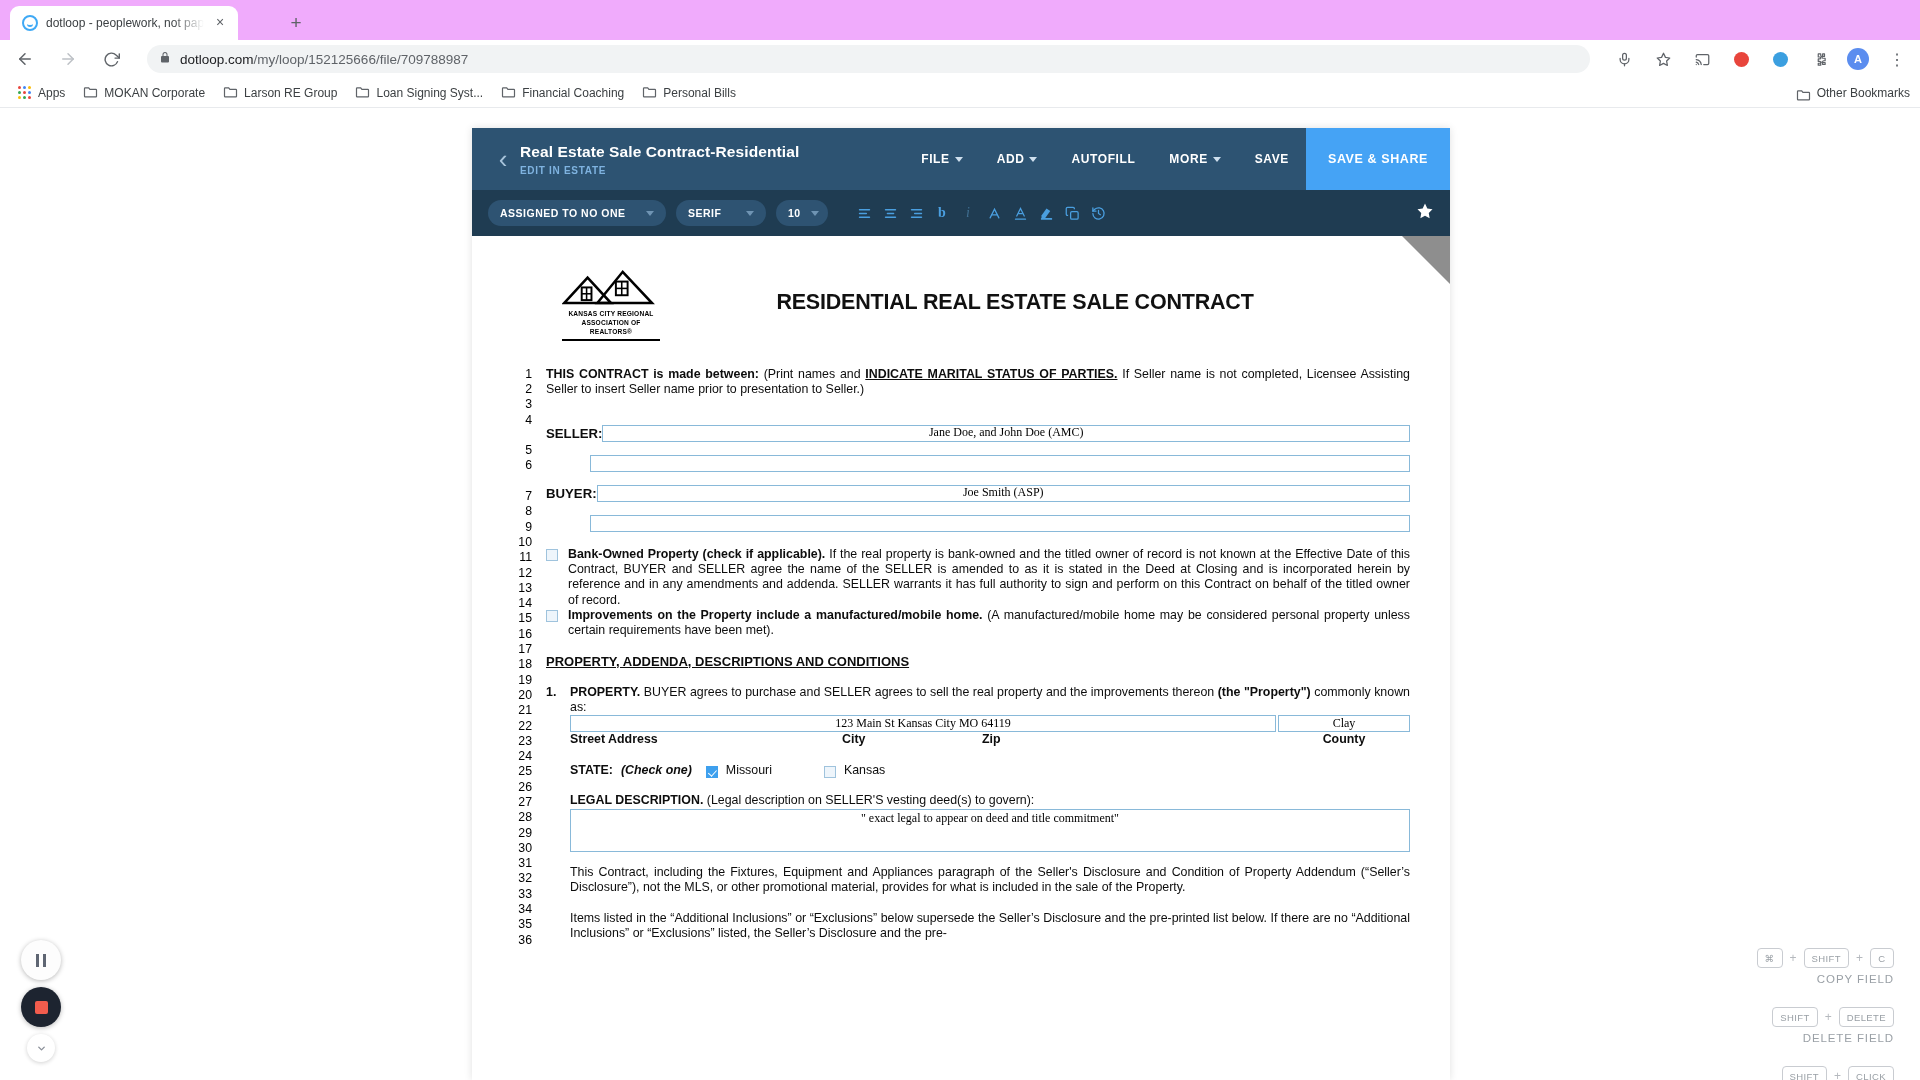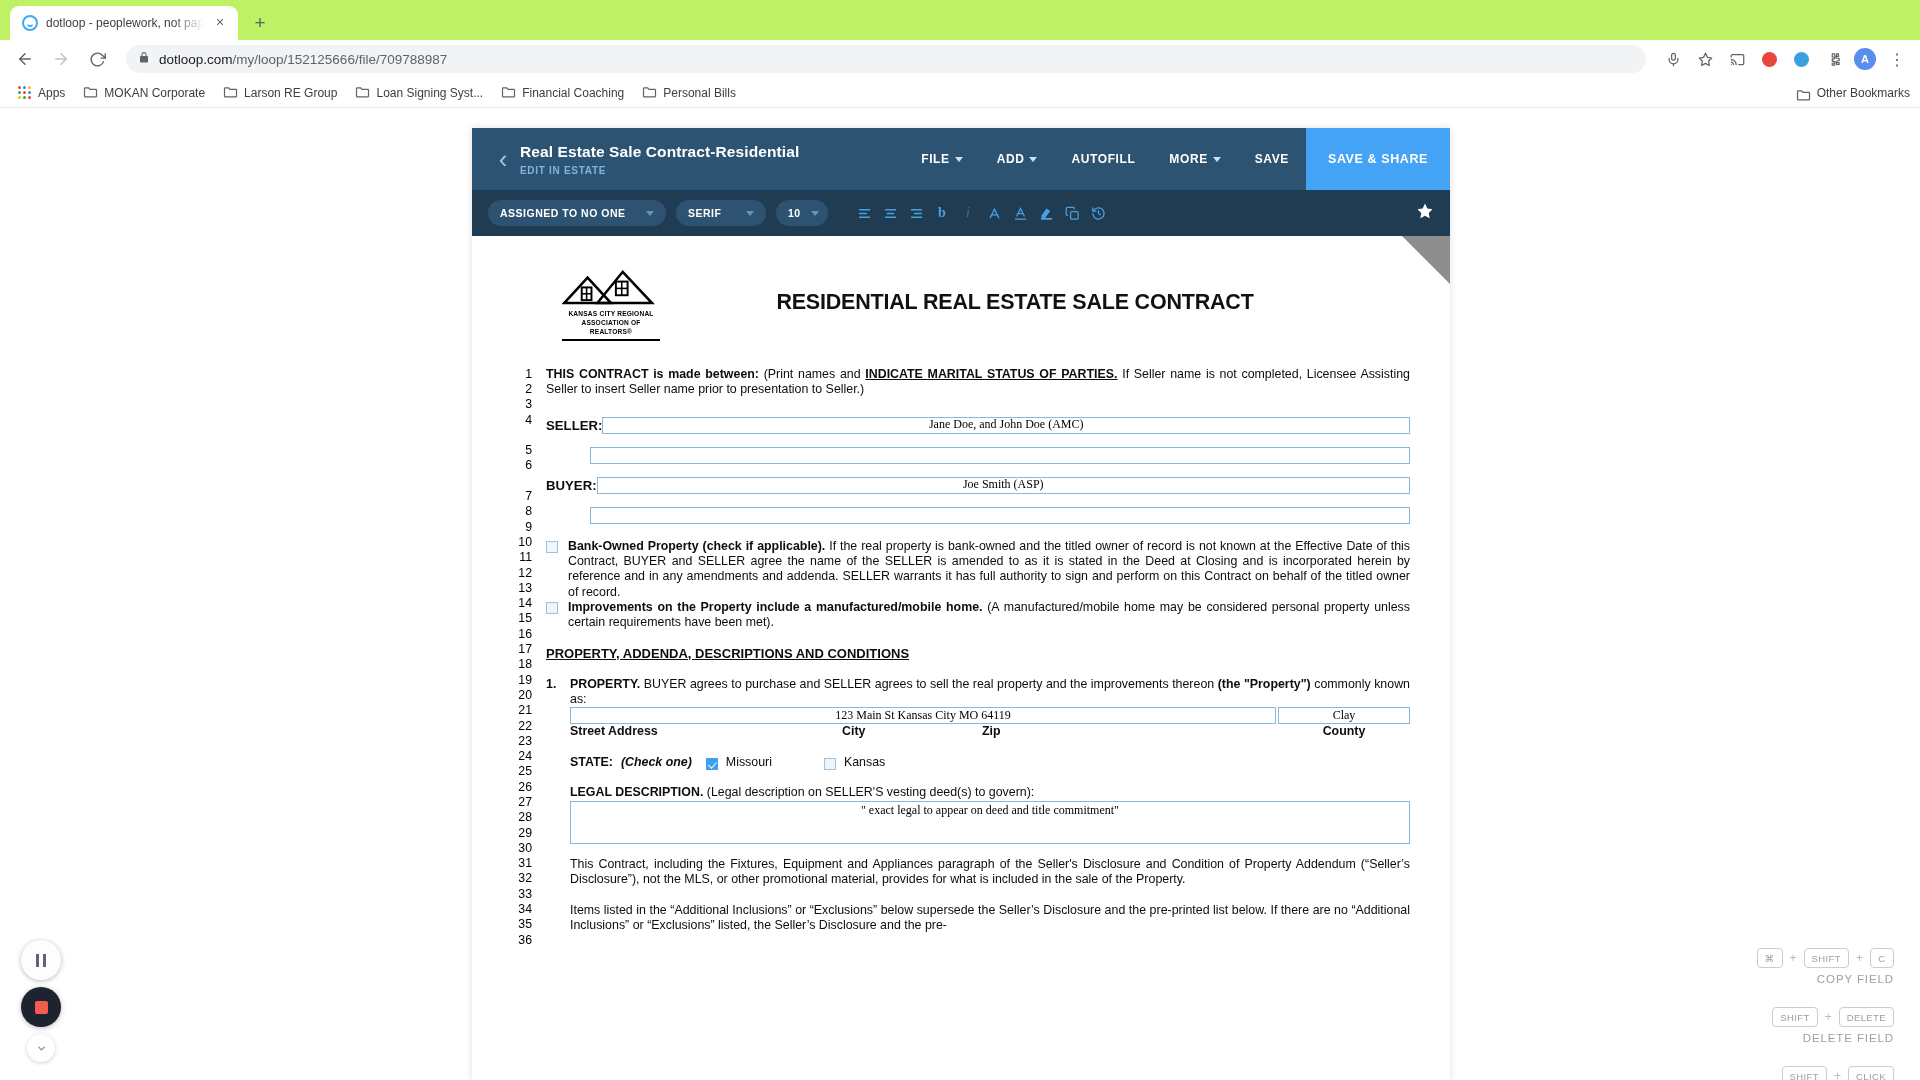--- a/index.html
+++ b/index.html
@@ -6,25 +6,26 @@
   html, body { width: 1920px; height: 1080px; overflow: hidden; }
   body {
     font-family: "Liberation Sans", sans-serif;
     background: #ffffff;
     -webkit-font-smoothing: antialiased;
   }
 
   
   .browser-tabstrip {
     height: 40px;
-    background: #bef264;
+    background: #f0abfc;
     display: flex;
     align-items: flex-end;
     padding-left: 10px;
     position: relative;
+    gap: 36px;
   }
   .tab {
     display: flex;
     align-items: center;
     height: 34px;
     background: #ffffff;
     border-radius: 9px 9px 0 0;
     padding: 0 10px 0 12px;
     min-width: 210px;
     max-width: 230px;
@@ -73,21 +74,21 @@
     text-align: center;
     border-radius: 50%;
   }
 
   .browser-toolbar {
     height: 38px;
     background: #ffffff;
     display: flex;
     align-items: center;
     padding: 0 10px;
-    gap: 6px;
+    gap: 13px;
   }
   .nav-btn {
     width: 30px; height: 30px;
     display: flex; align-items: center; justify-content: center;
     color: #5f6368;
     border-radius: 50%;
     flex: 0 0 30px;
   }
   .nav-btn.disabled { color: #bdc1c6; }
   .omnibox {
@@ -785,21 +786,21 @@
 30
 31
 32
 33
 34
 35
 36</div>
 
           <div class="body-col">
 
-            <div class="para" style="margin-bottom:4px;">
+            <div class="para" style="margin-bottom:12px;">
               <span class="b">THIS CONTRACT is made between:</span><span> (Print names and </span><span class="b u">INDICATE MARITAL STATUS OF PARTIES.</span><span> If Seller name is not completed, Licensee Assisting Seller to insert Seller name prior to presentation to Seller.)</span>
             </div>
 
             <div class="ln"></div>
 
             <div class="row-flex">
               <span class="b" style="font-size:13.2px;flex:0 0 auto;">SELLER:</span>
               <div class="field" style="flex:1;">Jane Doe, and John Doe (AMC)</div>
             </div>
 

